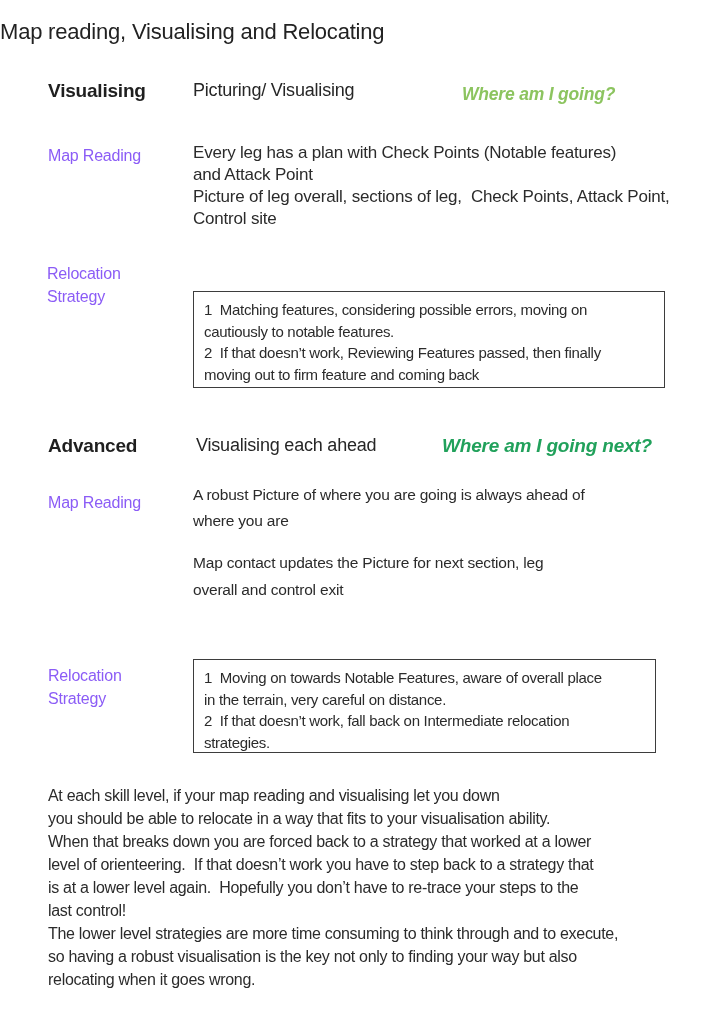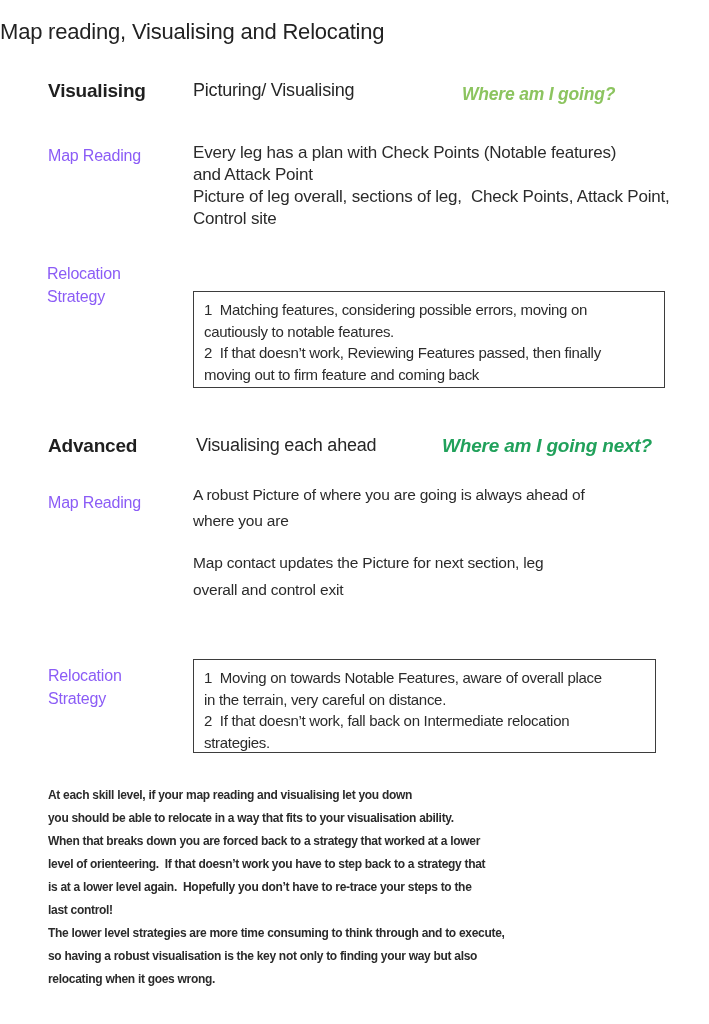--- a/index.html
+++ b/index.html
@@ -75,26 +75,25 @@
   }
 
   .adv-par {
     font-size: 15.5px;
     letter-spacing: -0.2px;
     line-height: 26px;
     color: #2b2b2b;
   }
 
   .footer-text {
-    font-size: 12px;
+    font-size: 16px;
     letter-spacing: -0.3px;
     line-height: 23px;
     color: #2b2b2b;
     width: 645px;
-    font-weight: bold;
   }
 </style>
 </head>
 <body>
 
 <div class="page">
 
   <div class="abs doc-title">Map reading, Visualising and Relocating</div>
 
   <div class="abs level-heading" style="left:48px; top:80px;">Visualising</div>

